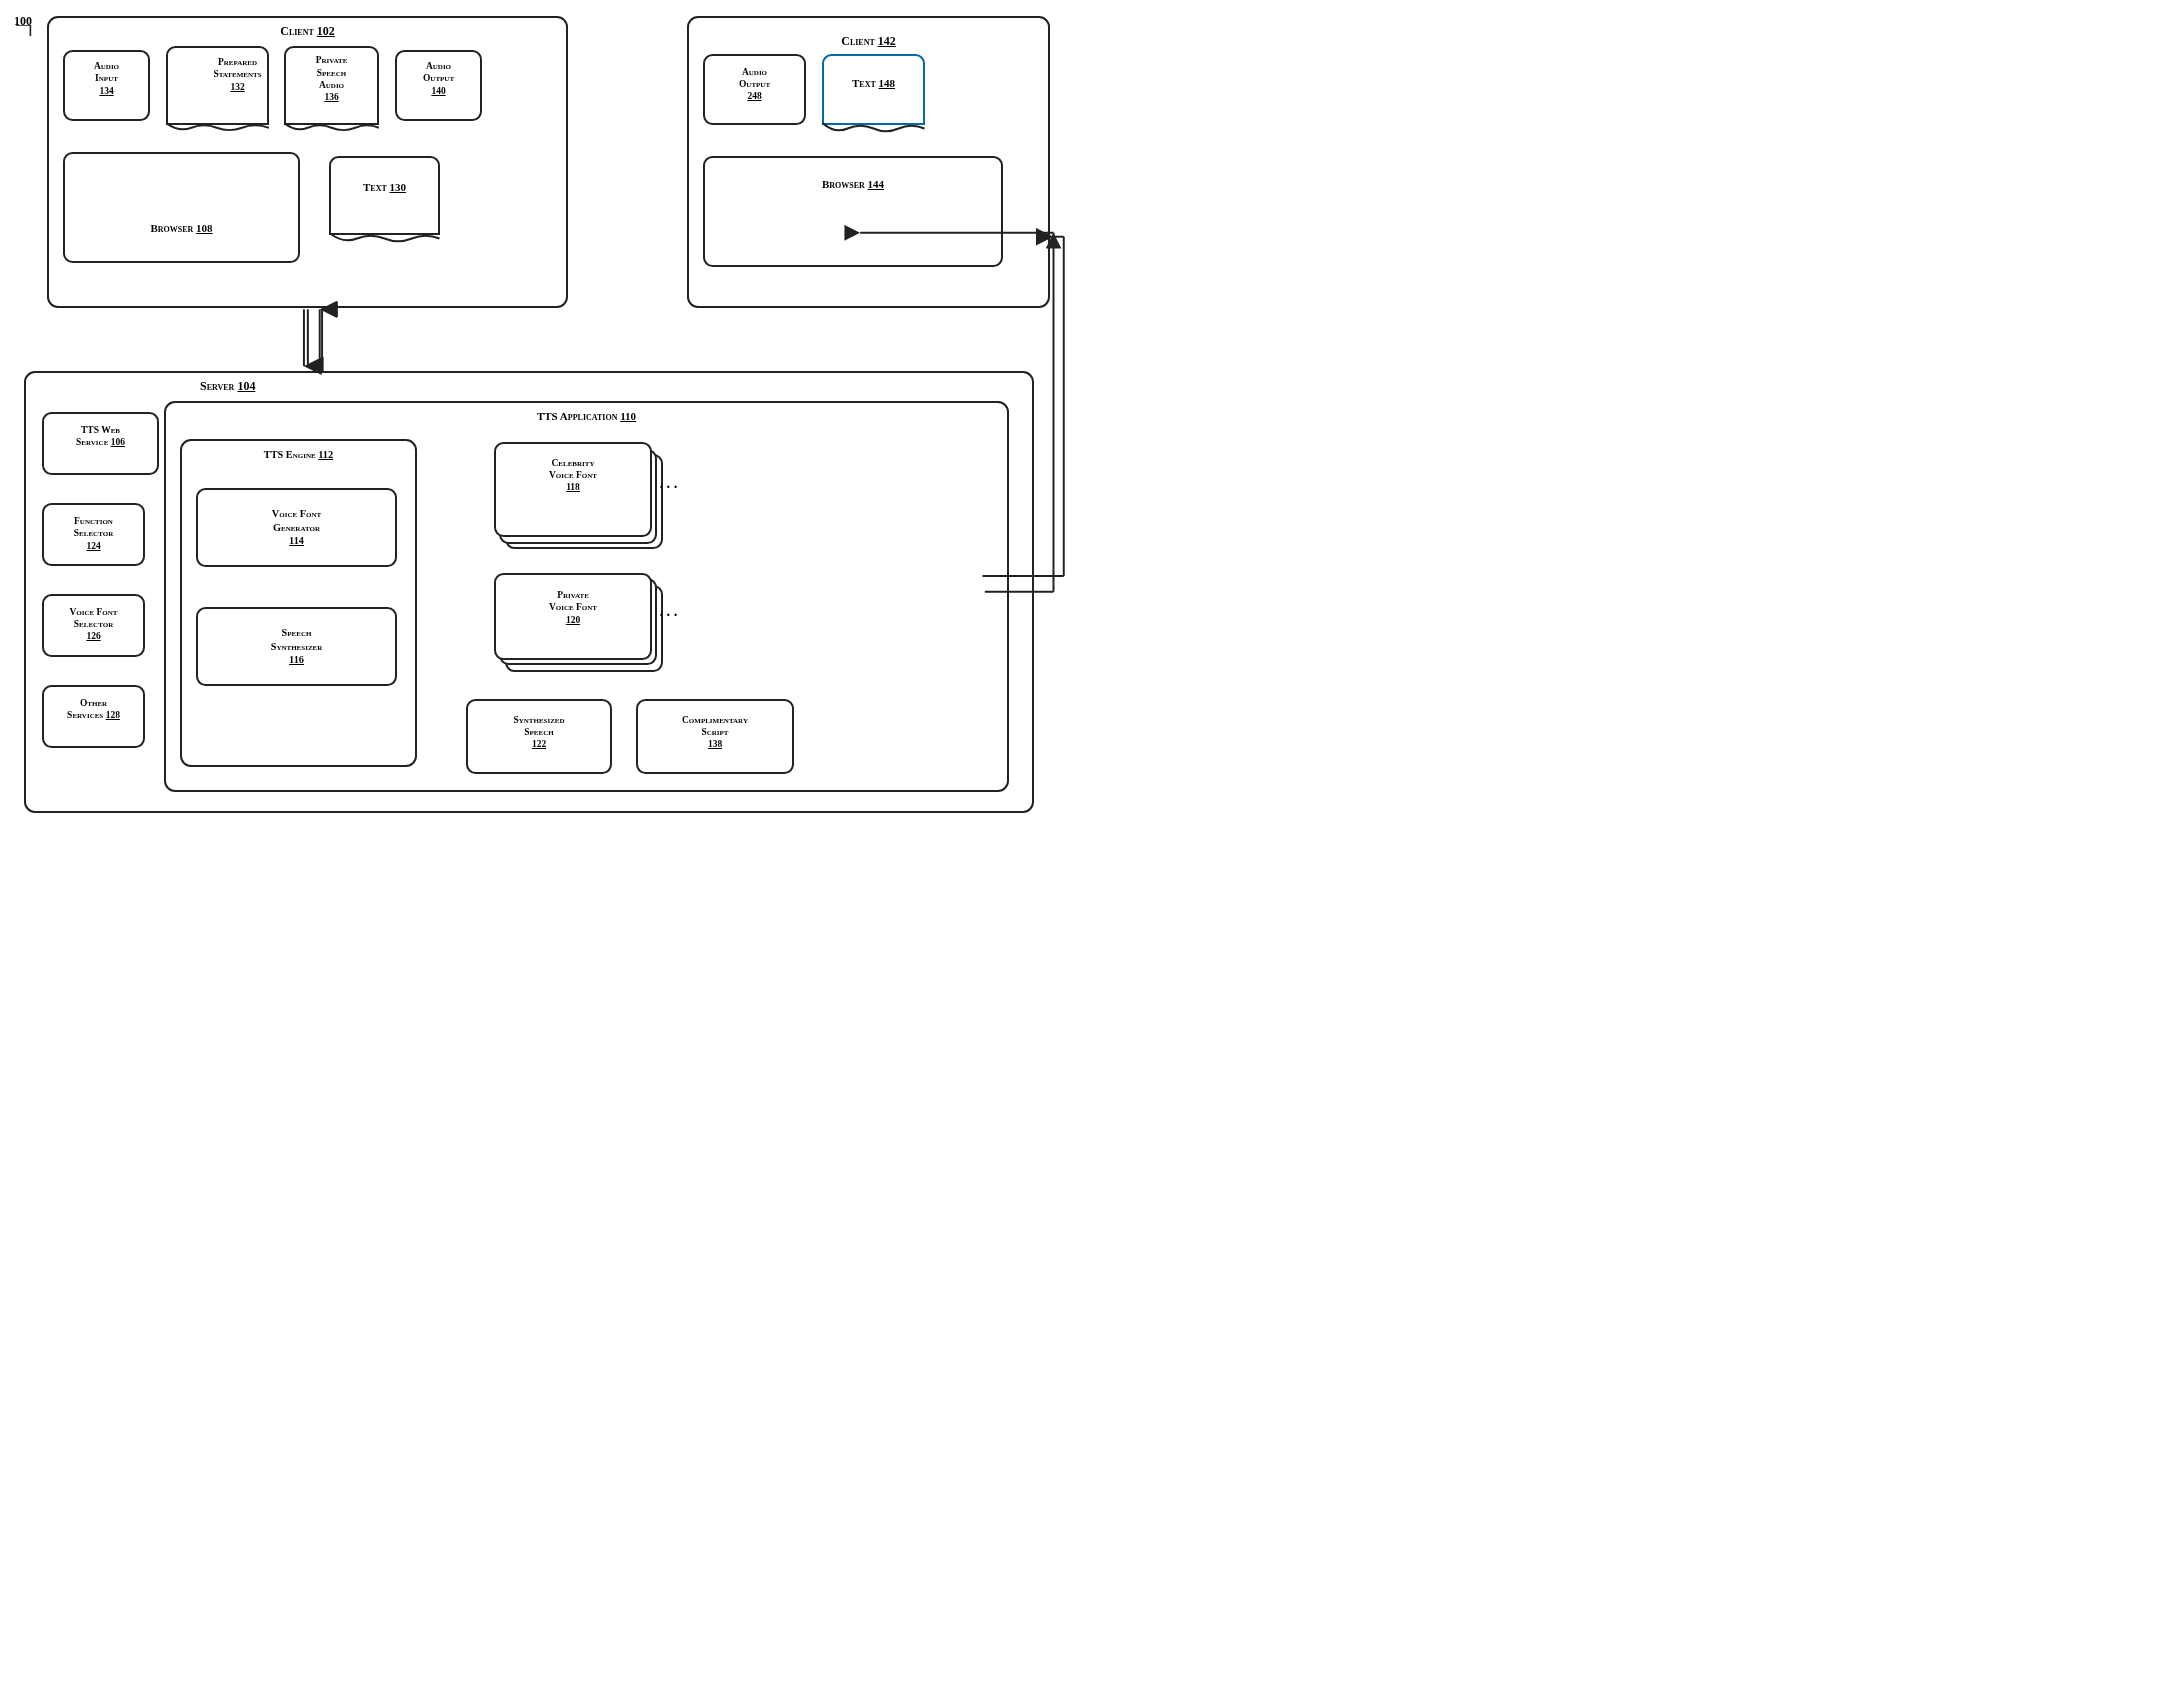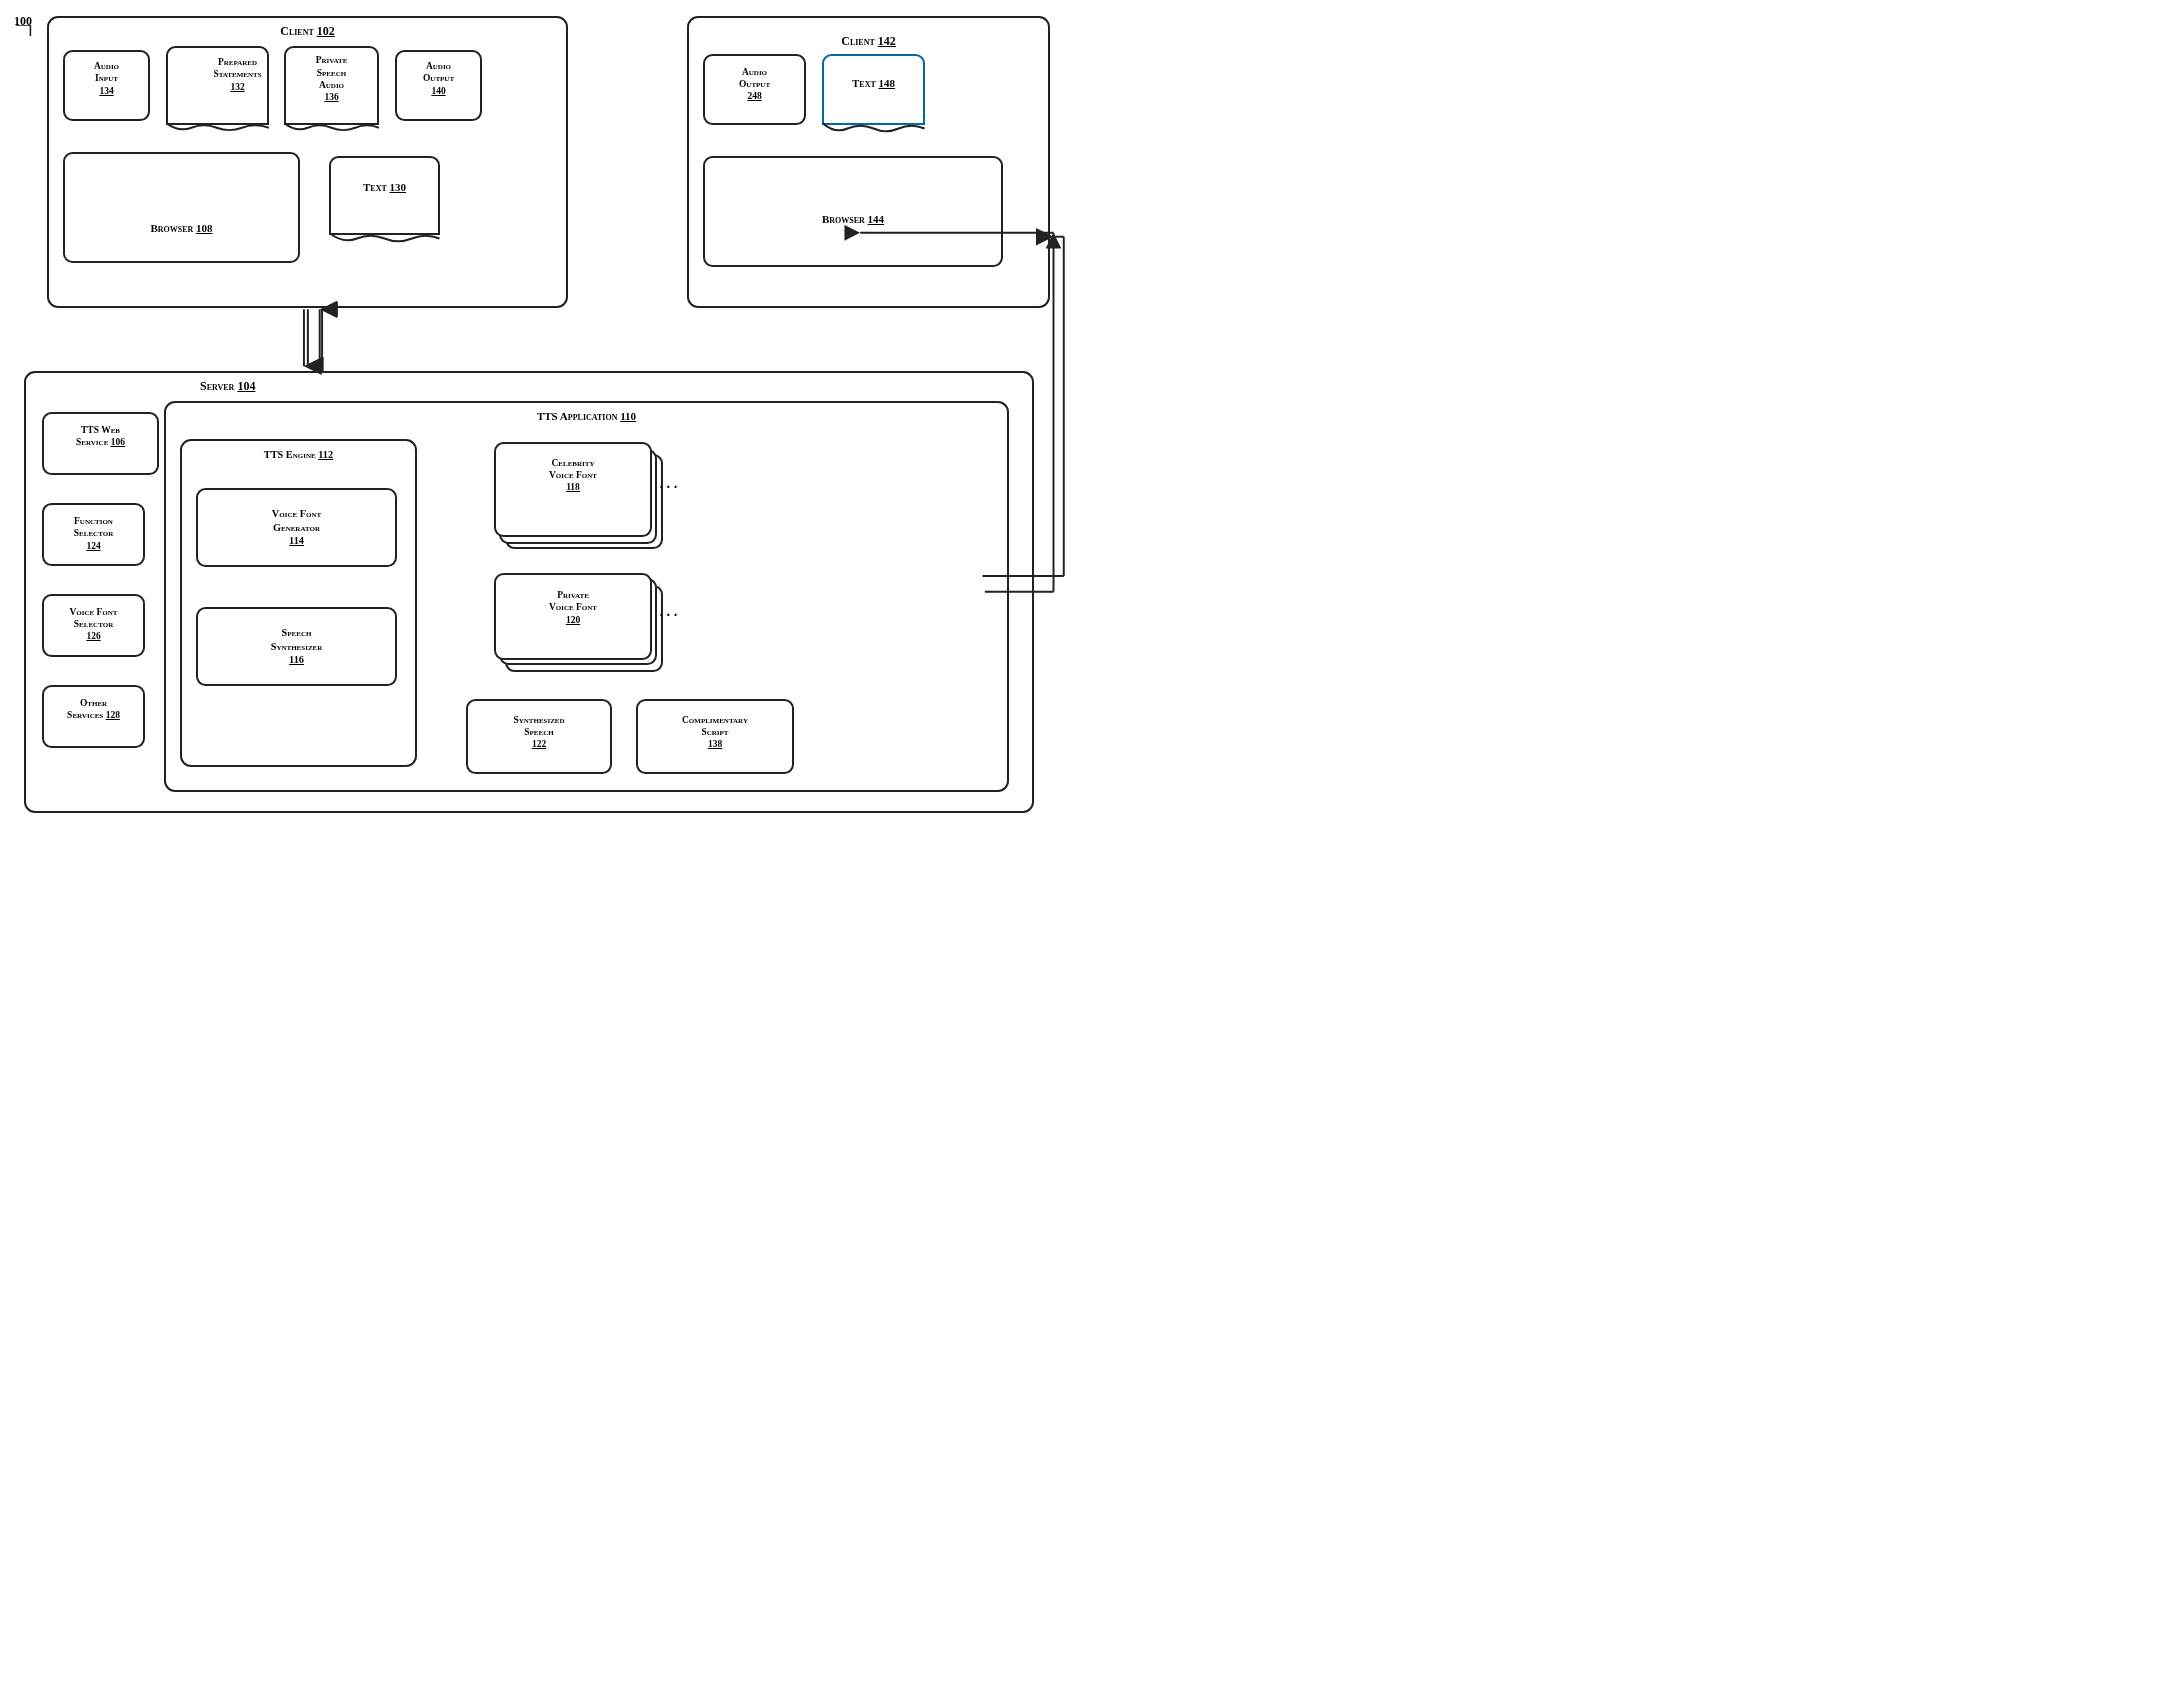--- a/index.html
+++ b/index.html
@@ -114,21 +114,21 @@
     </div>
 
     <div style="position:absolute; top:36px; left:133px; width:103px; height:71px; border:2px solid #0369a1; border-radius:9.5px 9.5px 0 0; background:#fff;">
       <div class="box-label" style="padding:20px 4px; font-size:11px;">Text <span class="label-ref">148</span></div>
     </div>
     <svg style="position:absolute; top:105px; left:133px;" width="103" height="11" viewBox="0 0 130 14">
       <path d="M0,0 Q16,14 32,7 Q48,0 65,7 Q81,14 97,7 Q113,0 130,7" fill="none" stroke="#222" stroke-width="2.5"></path>
     </svg>
 
     <div style="position:absolute; top:138px; left:14px; width:300px; height:111px; border:2px solid #222; border-radius:9.5px; background:#fff;">
-      <div class="box-label" style="padding:54px 4px 0; font-size:11px;">Browser <span class="label-ref">144</span></div>
+      <div class="box-label" style="padding:19px 4px 0; font-size:11px;">Browser <span class="label-ref">144</span></div>
     </div>
   </div>
 
   <div class="box" style="left:24px; top:371px; width:1010px; height:442px;">
     <div style="position:absolute; top:6.3px; left:174px; white-space:nowrap;">
       <span class="box-label" style="font-size:12px; font-variant:small-caps;">Server <span class="label-ref">104</span></span>
     </div>
 
     <div style="position:absolute; top:39px; left:16px; width:117px; height:63px; border:2px solid #222; border-radius:9.5px; background:#fff;">
       <div class="box-label" style="padding:9.5px 4px; font-size:9.5px;">TTS Web<br>Service <span class="label-ref">106</span></div>

